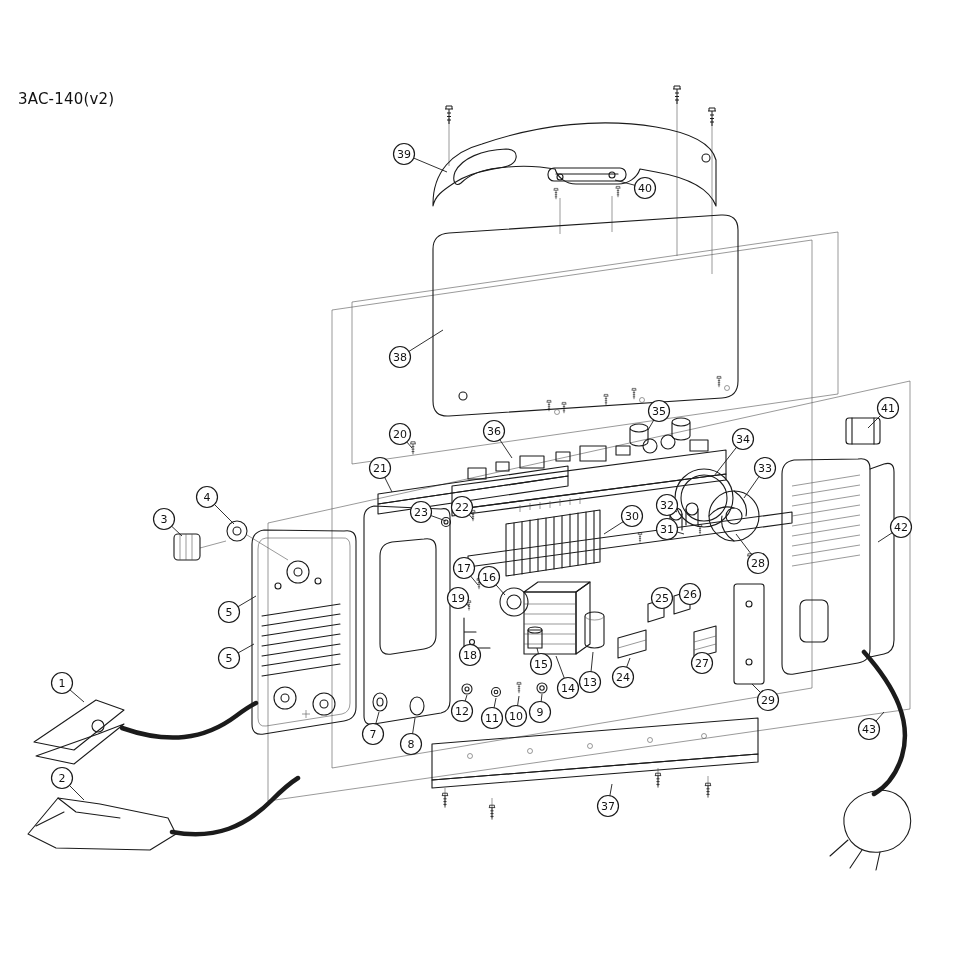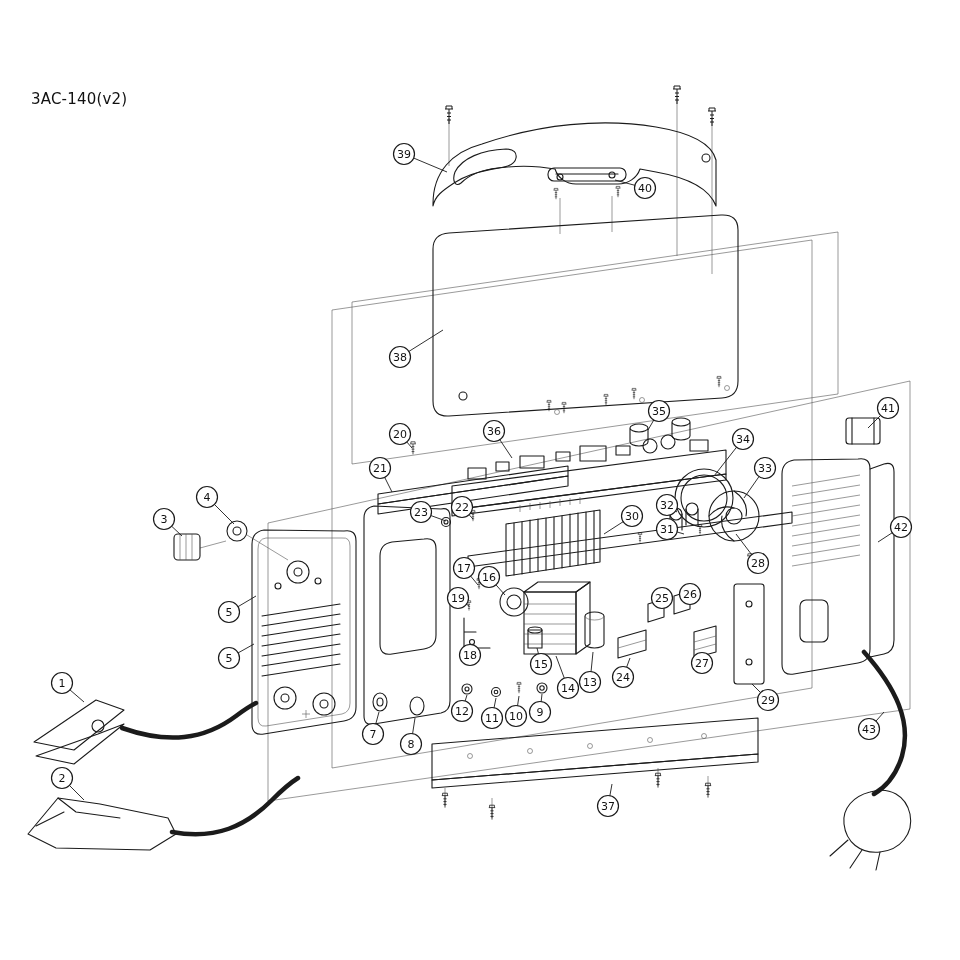--- a/index.html
+++ b/index.html
@@ -1,18 +1,18 @@
 <!DOCTYPE html>
 <html><head>
 <meta charset="utf-8">
 <style>
   html,body{margin:0;padding:0;background:#fff;}
   .page{position:relative;width:960px;height:960px;background:#fff;overflow:hidden;
         font-family:"DejaVu Sans",sans-serif;}
-  .title{position:absolute;left:31px;top:90px;font-size:15px;color:#111;letter-spacing:.2px;}
+  .title{position:absolute;left:18px;top:90px;font-size:15px;color:#111;letter-spacing:.2px;}
   svg{position:absolute;left:0;top:0;}
   .ln{fill:none;stroke:#1b1b1b;stroke-width:1.1;stroke-linejoin:round;stroke-linecap:round;}
   .thin{fill:none;stroke:#555;stroke-width:0.6;stroke-linejoin:round;}
   .cable{fill:none;stroke:#1b1b1b;stroke-width:4.5;stroke-linecap:round;}
   .bubble{fill:#fff;stroke:#1b1b1b;stroke-width:1.2;}
   .bubble-label{font-family:"DejaVu Sans",sans-serif;font-size:11px;fill:#111;
                 text-anchor:middle;}
   .leader{stroke:#1b1b1b;stroke-width:0.9;}
   use{stroke:#1b1b1b;fill:none;stroke-width:1;}
 </style>

